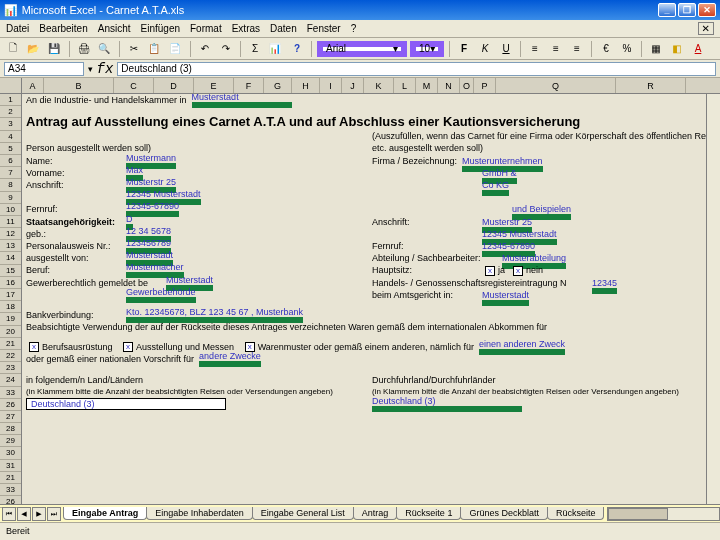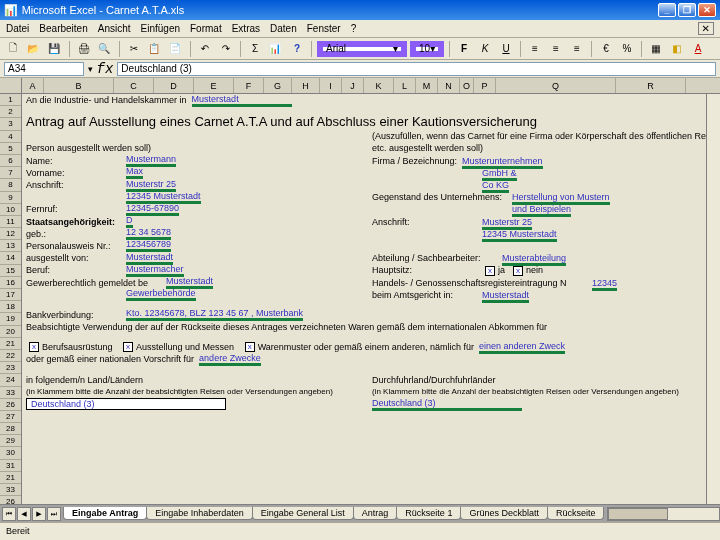--- a/index.html
+++ b/index.html
@@ -24,25 +24,25 @@
 .colhead .corner { width: 22px; border-right: 1px solid #808080; background: #d6d2c2; }
 .colhead .ch { border-right: 1px solid #aca899; text-align: center; font-size: 9px; line-height: 16px; }
 .sheetarea { display: flex; height: 410px; }
 .rowhead { width: 22px; background: #d6d2c2; border-right: 1px solid #808080; }
 .rowhead div { height: 12.2px; border-bottom: 1px solid #aca899; text-align: center; font-size: 8px; line-height: 12px; }
 .cells { flex: 1; background: #e8e4d4; position: relative; overflow: hidden; font-size: 9px; }
 .row { display: flex; align-items: center; height: 12.2px; padding-left: 4px; }
 .row.tall { height: 18px; }
 .label { color: #000; white-space: nowrap; }
 .val { color: #3030c0; white-space: nowrap; }
-.und { border-bottom: 3px solid #15803d; }
-.head1 { font-size: 13px; font-weight: normal; }
+.und { border-bottom: 6px solid #15803d; }
+.head1 { font-size: 13px; font-weight: bold; }
 .colR { position: absolute; left: 350px; white-space: nowrap; }
 .checkbox { display: inline-block; width: 10px; height: 10px; border: 1px solid #000; background: #fff; margin: 0 3px; vertical-align: middle; text-align: center; line-height: 8px; font-size: 8px; color: #3030c0; }
-.tabstrip { background: #a3a3a3; height: 18px; display: flex; align-items: center; border-top: 1px solid #808080; font-size: 9px; }
+.tabstrip { background: #fef9c3; height: 18px; display: flex; align-items: center; border-top: 1px solid #808080; font-size: 9px; }
 .tabnav { display: flex; gap: 1px; padding: 0 2px; }
 .tabnavbtn { width: 14px; height: 14px; border: 1px solid #808080; background: #ece9d8; display: flex; align-items: center; justify-content: center; font-size: 7px; }
 .tabs { display: flex; }
 .tab { padding: 1px 8px; background: #ece9d8; border: 1px solid #808080; border-top: none; border-radius: 0 0 4px 4px; margin-right: -1px; }
 .tab.active { background: #fff; font-weight: bold; }
 .hscroll { flex: 1; height: 14px; border: 1px solid #808080; background: #ece9d8; position: relative; margin-left: 4px; }
 .hscroll .thumb { position: absolute; left: 0; width: 60px; top: 0; bottom: 0; background: #cdc7b3; border: 1px solid #808080; }
 .vscroll { width: 14px; border-left: 1px solid #808080; background: #ece9d8; }
 .statusbar { height: 16px; background: #ece9d8; border-top: 1px solid #aca899; font-size: 9px; display: flex; align-items: center; padding: 0 6px; }
 </style>
@@ -219,40 +219,40 @@
       <span class="colR"><span style="width:110px;display:inline-block;"></span><span class="val und">GmbH &amp;</span></span>
       </div>
     <div class="row">
         <span class="label" style="width:100px;display:inline-block;">Anschrift:</span>
         <span class="val und">Musterstr 25</span>
       <span class="colR"><span style="width:110px;display:inline-block;"></span><span class="val und">Co KG</span></span>
       </div>
     <div class="row">
         <span style="width:100px;display:inline-block;"></span>
         <span class="val und">12345 Musterstadt</span>
-      <span class="colR"><span class="label" style="width:140px;display:inline-block;">Gegenstand des Unternehmens:</span><span class="val und">Herstellung von Mustern</span></span>
       </div>
     <div class="row">
         <span class="label" style="width:100px;display:inline-block;">Fernruf:</span>
         <span class="val und">12345-67890</span>
       <span class="colR"><span style="width:140px;display:inline-block;"></span><span class="val und">und Beispielen</span></span>
       </div>
     <div class="row">
         <span class="label" style="width:100px;display:inline-block;font-weight:bold;">Staatsangehörigkeit:</span>
         <span class="val und">D</span>
       <span class="colR"><span class="label" style="width:110px;display:inline-block;">Anschrift:</span><span class="val und">Musterstr 25</span></span>
       </div>
     <div class="row">
         <span class="label" style="width:100px;display:inline-block;">geb.:</span>
         <span class="val und">12 34 5678</span>
       <span class="colR"><span style="width:110px;display:inline-block;"></span><span class="val und">12345 Musterstadt</span></span>
       </div>
     <div class="row">
         <span class="label" style="width:100px;display:inline-block;">Personalausweis Nr.:</span>
         <span class="val und">123456789</span>
+      <span class="colR"><span class="label" style="width:110px;display:inline-block;">Fernruf:</span><span class="val und">12345-67890</span></span>
       </div>
     <div class="row">
         <span class="label" style="width:100px;display:inline-block;">ausgestellt von:</span>
         <span class="val und">Musterstadt</span>
       <span class="colR"><span class="label" style="width:130px;display:inline-block;">Abteilung / Sachbearbeiter:</span><span class="val und">Musterabteilung</span></span>
       </div>
     <div class="row">
         <span class="label" style="width:100px;display:inline-block;">Beruf:</span>
         <span class="val und">Mustermacher</span>
       <span class="colR"><span class="label" style="width:110px;display:inline-block;">Hauptsitz:</span><span class="checkbox">x</span><span class="label">ja</span>&nbsp;&nbsp;<span class="checkbox">x</span><span class="label">nein</span></span>

